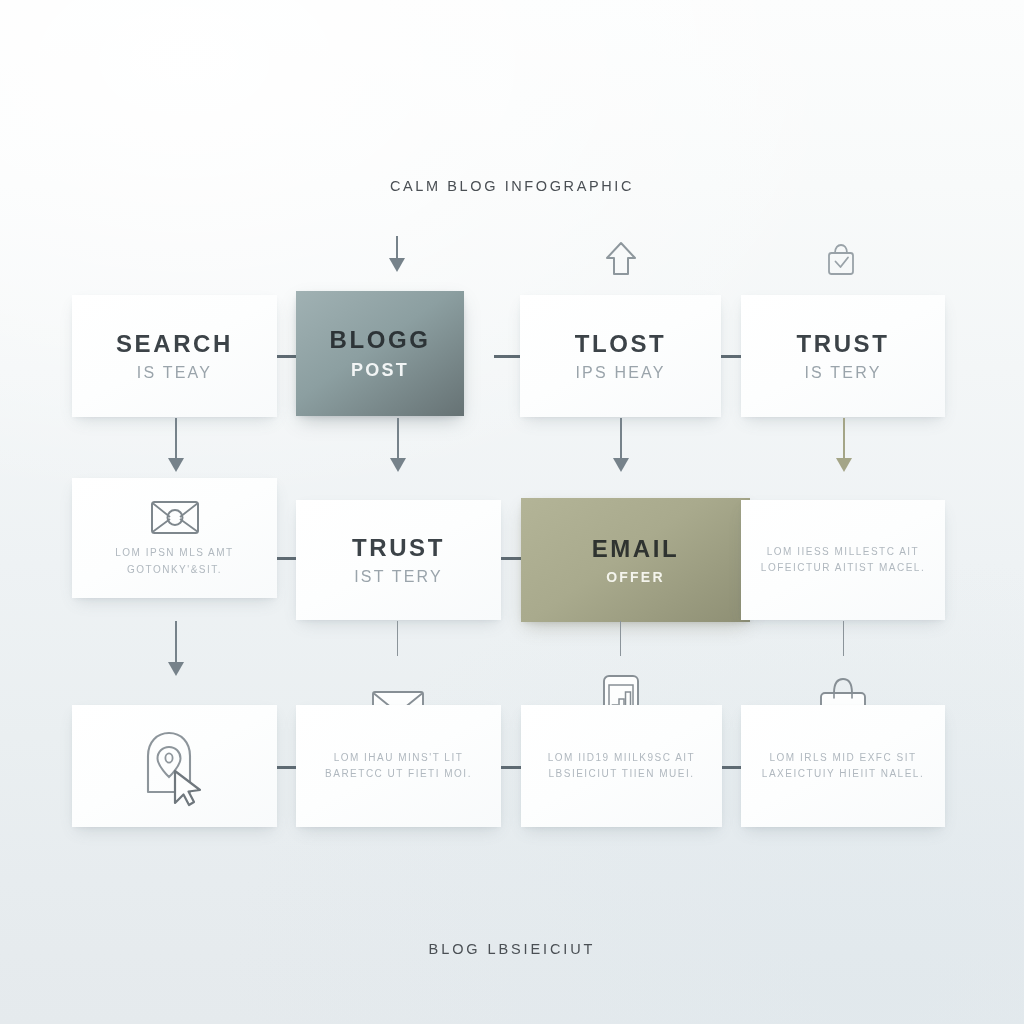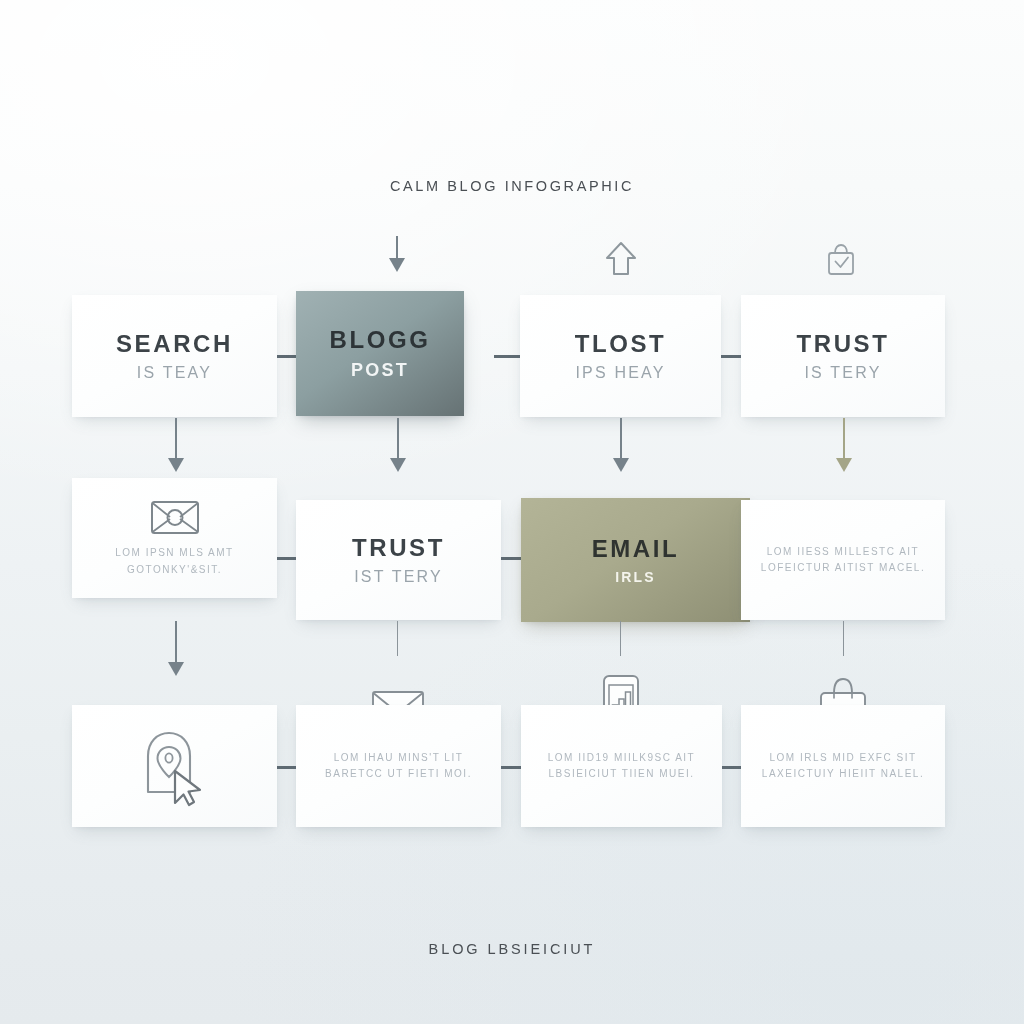--- a/index.html
+++ b/index.html
@@ -207,21 +207,21 @@
 GOTONKY'&amp;SIT.</div>
   </div>
 
   <div class="card" style="left:296px; top:500px; width:205px; height:120px;">
     <div class="card-title">TRUST</div>
     <div class="card-sub">IST TERY</div>
   </div>
 
   <div class="card accent-olive" style="left:521px; top:498px; width:229px; height:124px;">
     <div class="card-title">EMAIL</div>
-    <div class="card-sub">IRLS</div>
+    <div class="card-sub">OFFER</div>
   </div>
 
   <div class="card" style="left:741px; top:500px; width:204px; height:120px;">
     <div class="card-body" style="white-space: pre-line;">LOM IIESS MILLESTC AIT
 LOFEICTUR AITIST MACEL.</div>
   </div>
 
   <div class="vline" style="left:175px; top:621px; width:1.6px; height:44px;"></div>
   <div class="arrowhead" style="left:168px; top:662px;"></div>
 

